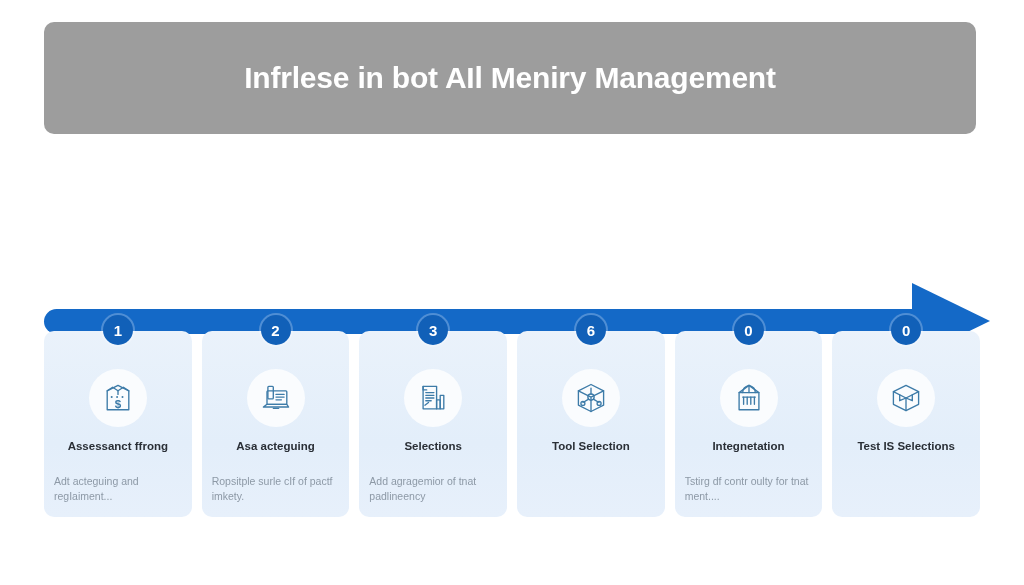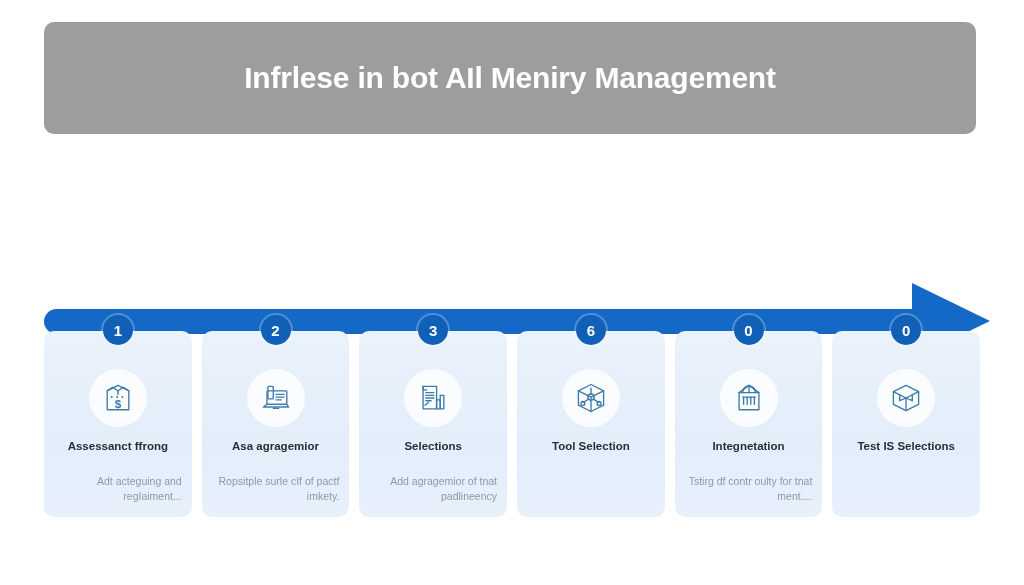--- a/index.html
+++ b/index.html
@@ -134,21 +134,21 @@
     color: #2a2f36;
     text-align: center;
     line-height: 14px;
     padding: 0 4px;
     margin-bottom: 21px;
     white-space: nowrap;
   }
   .step-desc {
     font-size: 10.5px;
     color: #8d99a6;
-    text-align: right;
+    text-align: left;
     line-height: 15px;
     padding: 0 10px;
   }
 </style>
 </head>
 <body>
 
 <div class="title-banner">
   <div class="title-line">Infrlese in bot AIl Meniry Management</div>
 </div>
@@ -181,21 +181,21 @@
     <div class="step-badge">2</div>
     <div class="icon-circle">
       <svg viewBox="0 0 40 40" fill="none" stroke="#3d7ba8" stroke-width="1.5" stroke-linejoin="round" stroke-linecap="round">
         <rect x="10" y="12" width="22" height="15" rx="1"></rect>
         <path d="M6 30 L34 30 L32 27 L10 27 Z"></path>
         <rect x="11" y="7" width="6" height="14" rx="1"></rect>
         <path d="M20 16 L29 16 M20 19 L29 19 M20 22 L26 22"></path>
         <path d="M17 31.5 L23 31.5"></path>
       </svg>
     </div>
-    <div class="step-title">Asa agragemior</div>
+    <div class="step-title">Asa acteguing</div>
     <div class="step-desc">Ropsitple surle cIf of pactf imkety.</div>
   </div>
 
   <div class="step-card">
     <div class="step-badge">3</div>
     <div class="icon-circle">
       <svg viewBox="0 0 40 40" fill="none" stroke="#3d7ba8" stroke-width="1.5" stroke-linejoin="round" stroke-linecap="round">
         <path d="M9 7 L24 7 L24 32 L9 32 Z"></path>
         <path d="M9 7 L9 11 L13 11"></path>
         <path d="M12 14 L21 14 M12 17 L21 17 M12 20 L21 20 M12 23 L18 23"></path>

